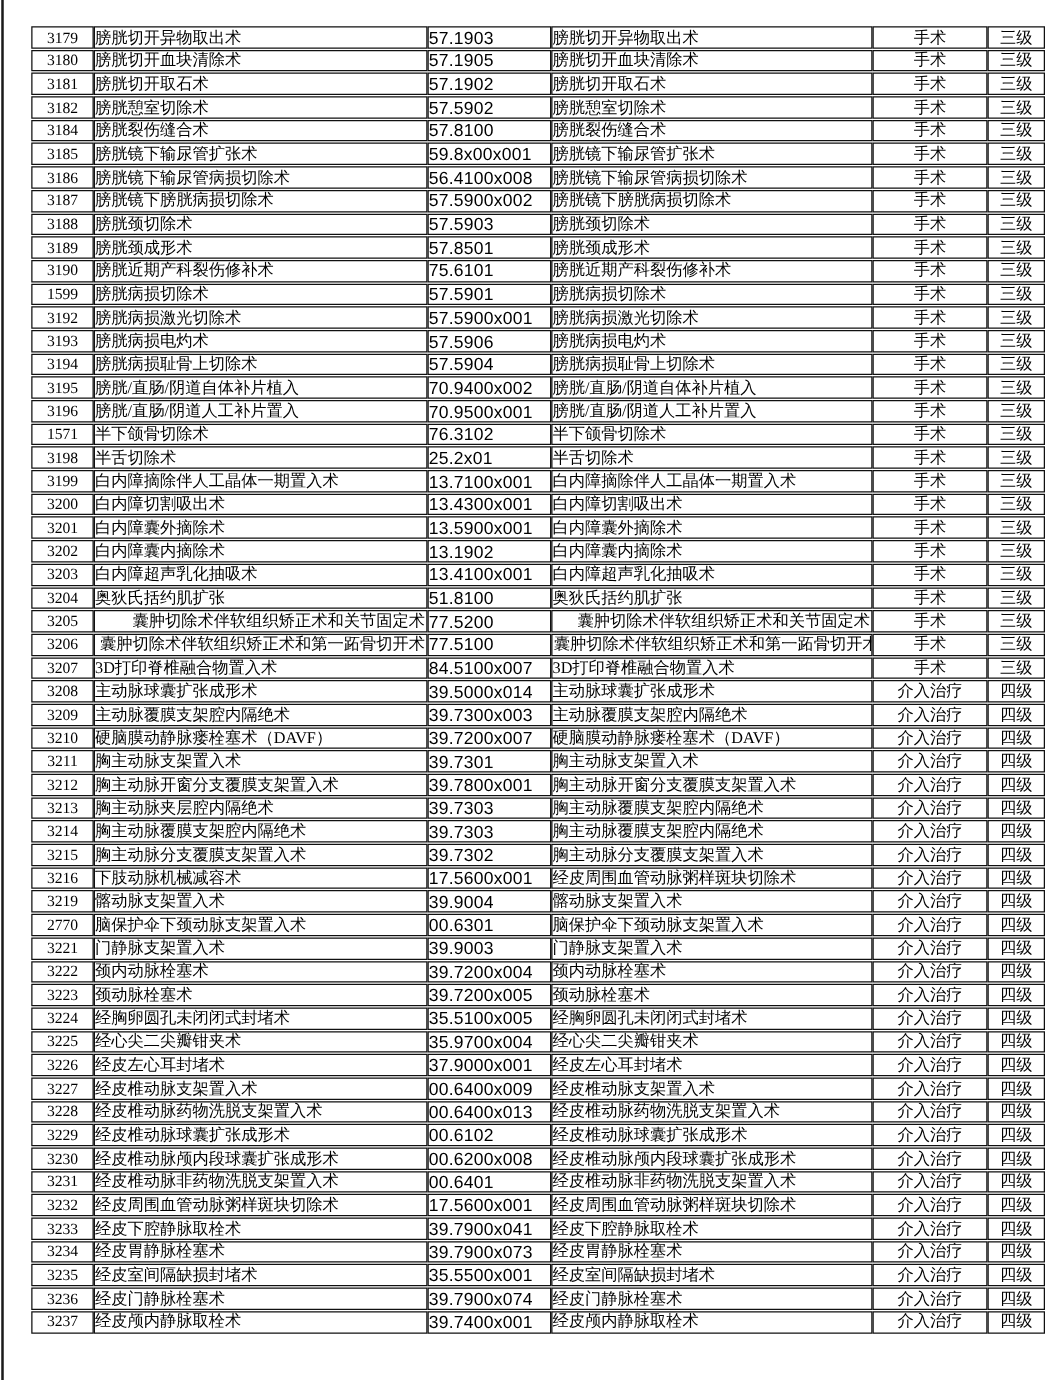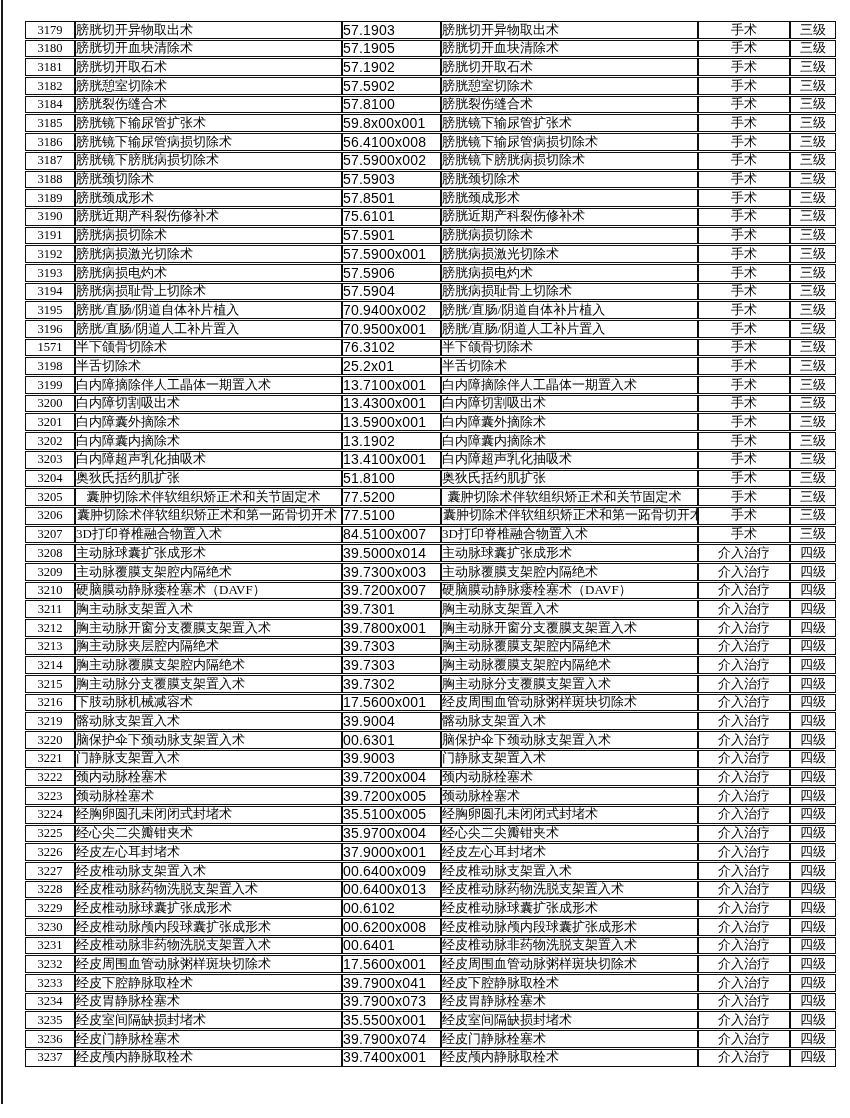--- a/index.html
+++ b/index.html
@@ -35,21 +35,21 @@
     font-family:"Liberation Serif", serif;font-size:13px;}
   td.c-code{width:97px;text-align:left;padding-left:3px;
     font-family:"Liberation Sans", sans-serif;font-size:14px;letter-spacing:0.2px;}
   td.c-name2{width:255px;text-align:left;padding-left:4px;padding-right:1px;
     font-family:"Liberation Serif", serif;font-size:13px;}
   td.c-cat{width:90px;text-align:center;
     font-family:"Liberation Serif", serif;font-size:13px;}
   td.c-level{width:44px;text-align:center;
     font-family:"Liberation Serif", serif;font-size:13px;}
   tr.centered td.c-name, tr.centered td.c-name2{
-    text-align:center;padding-left:1px;padding-right:11px;margin-top:28px;
+    text-align:right;padding-left:1px;padding-right:1px;margin-top:28px;
   }
 </style>
 </head>
 <body>
 
 <div class="edge-line"></div>
 
 <div class="table-wrap">
   <table class="grid">
     <tbody>
@@ -135,21 +135,21 @@
         </tr>
         <tr>
           <td class="c-no">3190</td>
           <td class="c-name">膀胱近期产科裂伤修补术</td>
           <td class="c-code">75.6101</td>
           <td class="c-name2">膀胱近期产科裂伤修补术</td>
           <td class="c-cat">手术</td>
           <td class="c-level">三级</td>
         </tr>
         <tr>
-          <td class="c-no">3191</td>
+          <td class="c-no">1599</td>
           <td class="c-name">膀胱病损切除术</td>
           <td class="c-code">57.5901</td>
           <td class="c-name2">膀胱病损切除术</td>
           <td class="c-cat">手术</td>
           <td class="c-level">三级</td>
         </tr>
         <tr>
           <td class="c-no">3192</td>
           <td class="c-name">膀胱病损激光切除术</td>
           <td class="c-code">57.5900x001</td>
@@ -351,21 +351,21 @@
         </tr>
         <tr>
           <td class="c-no">3219</td>
           <td class="c-name">髂动脉支架置入术</td>
           <td class="c-code">39.9004</td>
           <td class="c-name2">髂动脉支架置入术</td>
           <td class="c-cat">介入治疗</td>
           <td class="c-level">四级</td>
         </tr>
         <tr>
-          <td class="c-no">3220</td>
+          <td class="c-no">2770</td>
           <td class="c-name">脑保护伞下颈动脉支架置入术</td>
           <td class="c-code">00.6301</td>
           <td class="c-name2">脑保护伞下颈动脉支架置入术</td>
           <td class="c-cat">介入治疗</td>
           <td class="c-level">四级</td>
         </tr>
         <tr>
           <td class="c-no">3221</td>
           <td class="c-name">门静脉支架置入术</td>
           <td class="c-code">39.9003</td>

